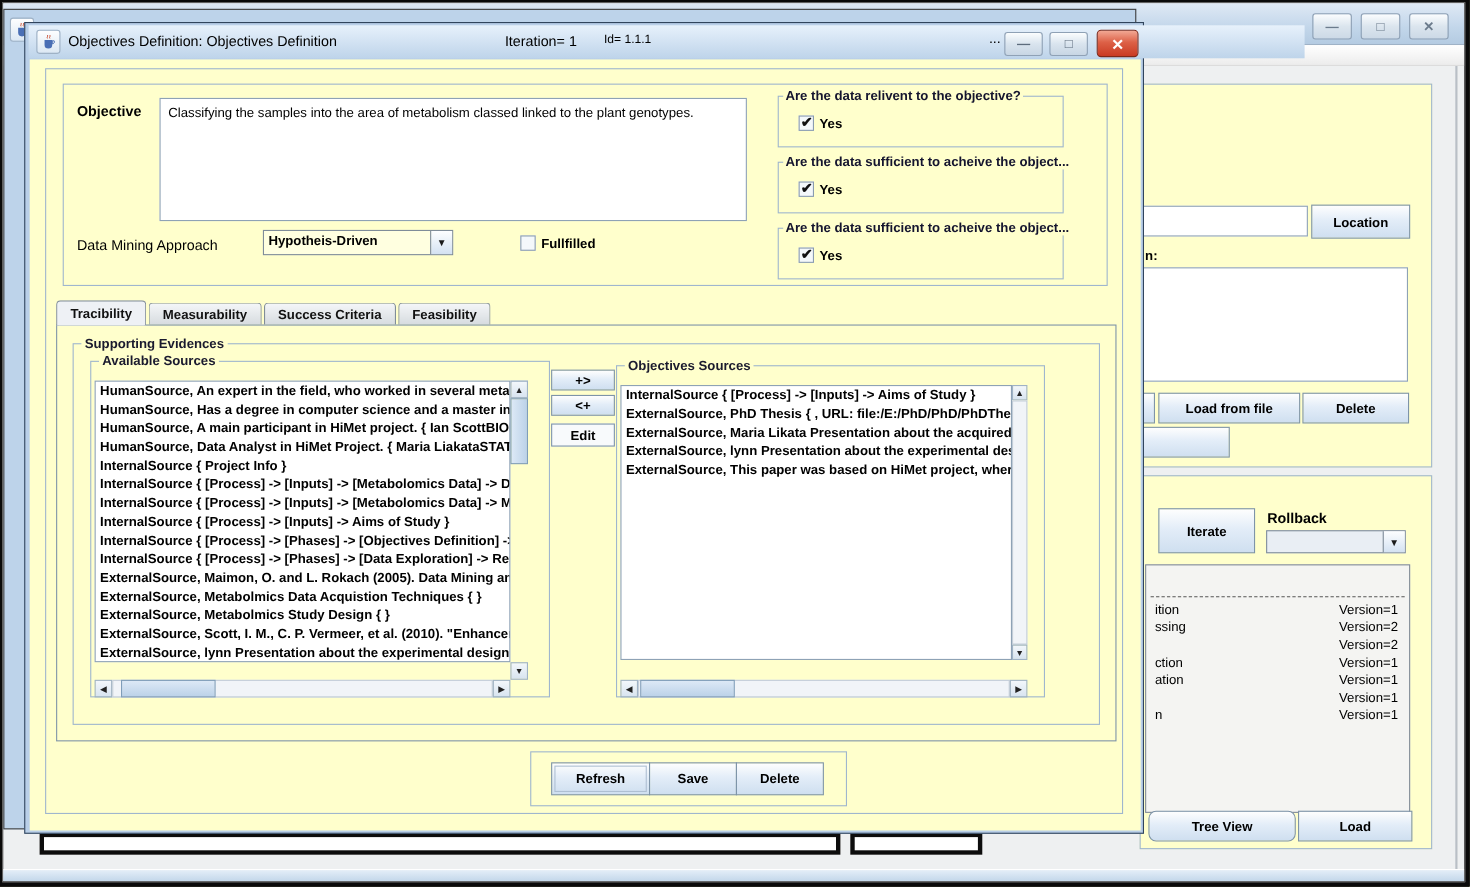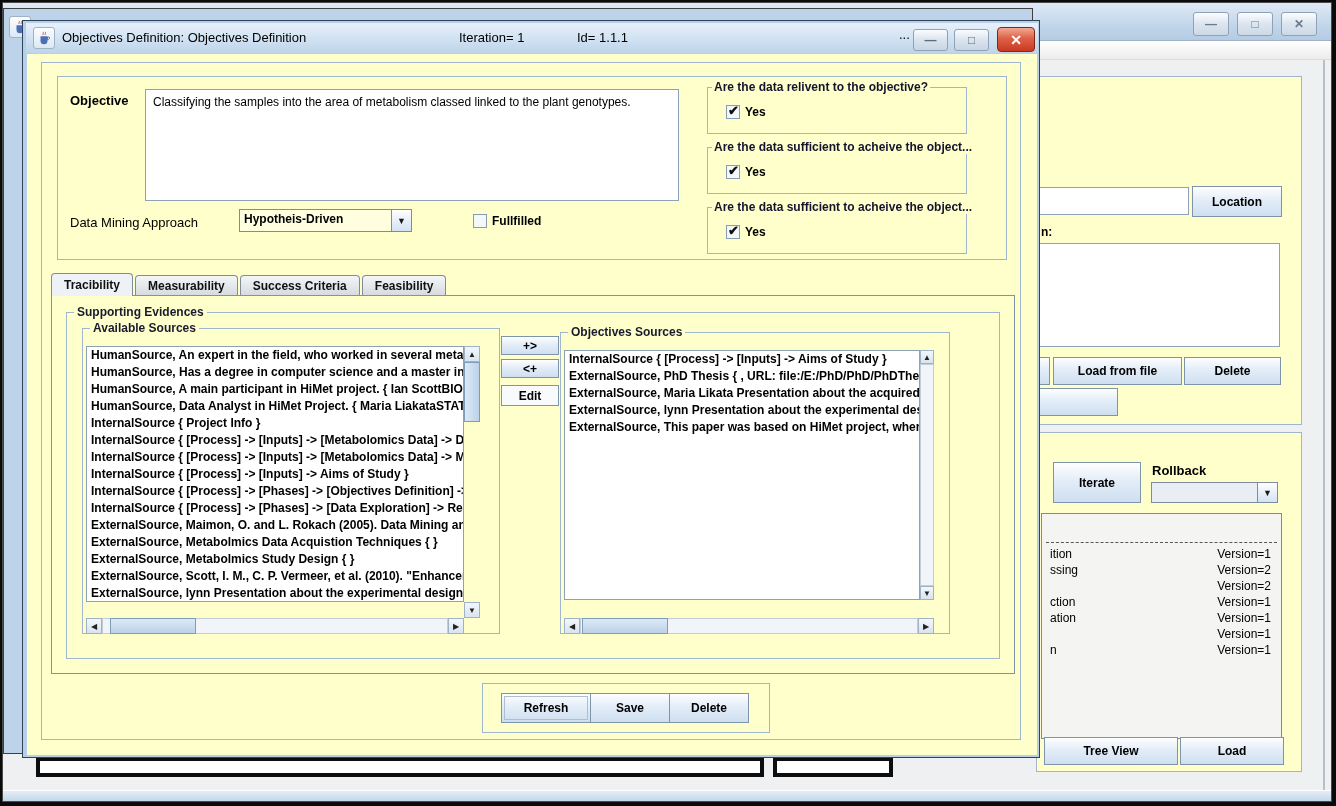--- a/index.html
+++ b/index.html
@@ -50,25 +50,25 @@
   #versions-panel { left:4px; top:80px; width:241px; height:226px; background:#f4f4f2; border:1px solid #808a94; }
   #versions-sep { position:absolute; left:4px; right:4px; top:28px; border-top:1px dashed #555; }
   .vrow { position:absolute; left:8px; right:10px; height:16px; font-size:12px; }
   .vrow .vn { float:left; }
   .vrow .vv { float:right; }
   .black-rect { background:#ffffff; border:4px solid #0d0d0d; }
 
   
   #back-dialog { left:3px; top:8px; width:1030px; height:746px; background:#bdd3ea; border:1px solid #3f3f3f; }
   #front-dialog { left:22px; top:20px; width:1018px; height:738px; background:#b9cfe8; border:1px solid #30445c; }
-  #dlg-titlebar { position:absolute; left:3px; top:2px; width:1012px; height:30px;
+  #dlg-titlebar { position:absolute; left:3px; top:2px; width:1160px; height:30px;
     background:linear-gradient(#e7f1fb,#bed4ea); }
   #dlg-title { position:absolute; left:36px; top:7px; font-size:13px; color:#000; white-space:nowrap; }
   #dlg-iter { position:absolute; left:433px; top:7px; font-size:13px; color:#000; }
-  #dlg-id { position:absolute; left:551px; top:7px; font-size:13px; color:#000; }
+  #dlg-id { position:absolute; left:523px; top:7px; font-size:11px; color:#000; }
   #dlg-ellipsis { position:absolute; left:873px; top:4px; font-size:13px; color:#000; }
   .dlg-wbtn { position:absolute; top:6px; width:35px; height:22px; border:1px solid #8fa1b5; border-radius:3px;
     background:linear-gradient(#fbfdfe,#d9e4ee 50%,#c8d6e4); display:flex; align-items:center; justify-content:center;
     color:#5d6c7d; font-weight:bold; font-size:12px; }
   #dlg-close { left:971px; top:4px; width:38px; height:25px; border:1px solid #7e2819; border-radius:4px;
     background:linear-gradient(#f2a894,#dd6147 45%,#c93a22); color:#fff; font-size:14px; }
   #dlg-content { position:absolute; left:4px; top:33px; width:1010px; height:701px; background:#ffffcc; }
   #outer-frame { position:absolute; left:14px; top:8px; width:980px; height:678px; border:1px solid #9fb6ce; }
 
   #top-panel { position:absolute; left:30px; top:22px; width:950px; height:184px; border:1px solid #9fb6ce; }
@@ -186,21 +186,21 @@
           <div class="vrow" style="top: 113px;">
             <span class="vn"></span>
             <span class="vv">Version=1</span>
           </div>
           <div class="vrow" style="top: 129px;">
             <span class="vn">n</span>
             <span class="vv">Version=1</span>
           </div>
         </div>
     </div>
-    <div class="abs btn" style="left:7px; top:304px; width:134px; height:28px;">Tree View</div>
+    <div class="abs btn" style="left:7px; top:304px; width:134px; height:28px;border-radius:7px;">Tree View</div>
     <div class="abs btn" style="left:143px; top:304px; width:104px; height:28px;">Load</div>
   </div>
 
   <div class="abs black-rect" style="left:36px; top:757px; width:728px; height:20px;"></div>
   <div class="abs black-rect" style="left:773px; top:757px; width:120px; height:20px;"></div>
 
   <div id="back-dialog" class="abs">
     <div class="java-icon abs" style="left:5px; top:7px;">
       <svg width="14" height="14" viewBox="0 0 16 16">
           <path d="M4 6 h8 v5 a4 4 0 0 1 -8 0 z" fill="#4a6fb5"></path>

